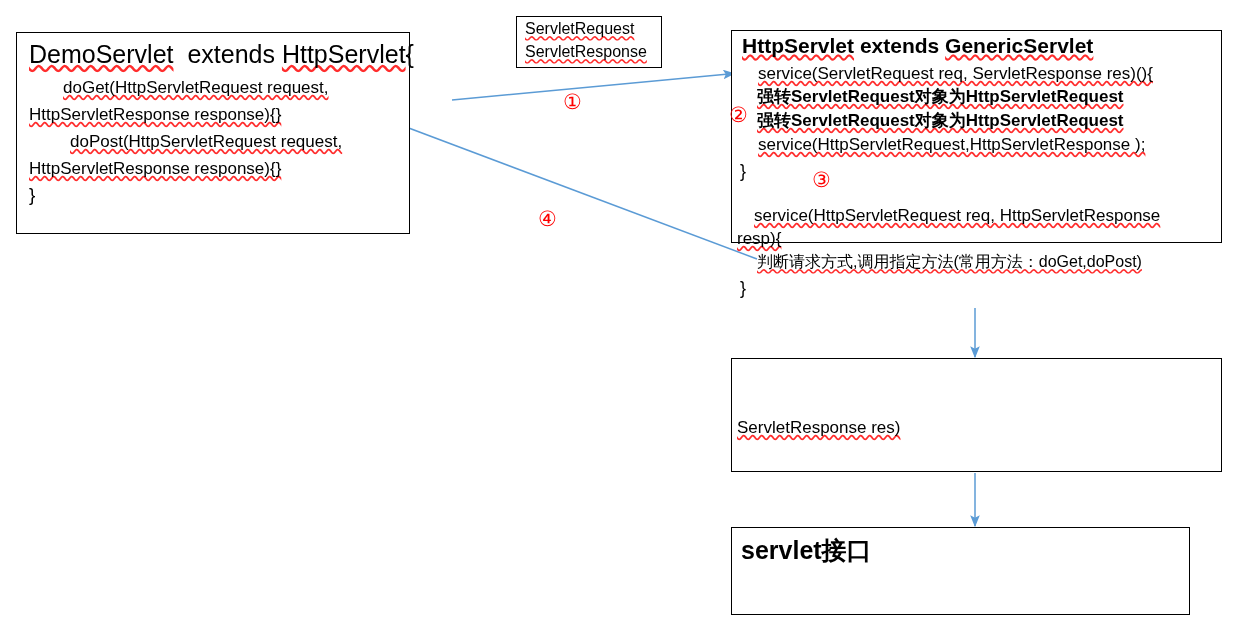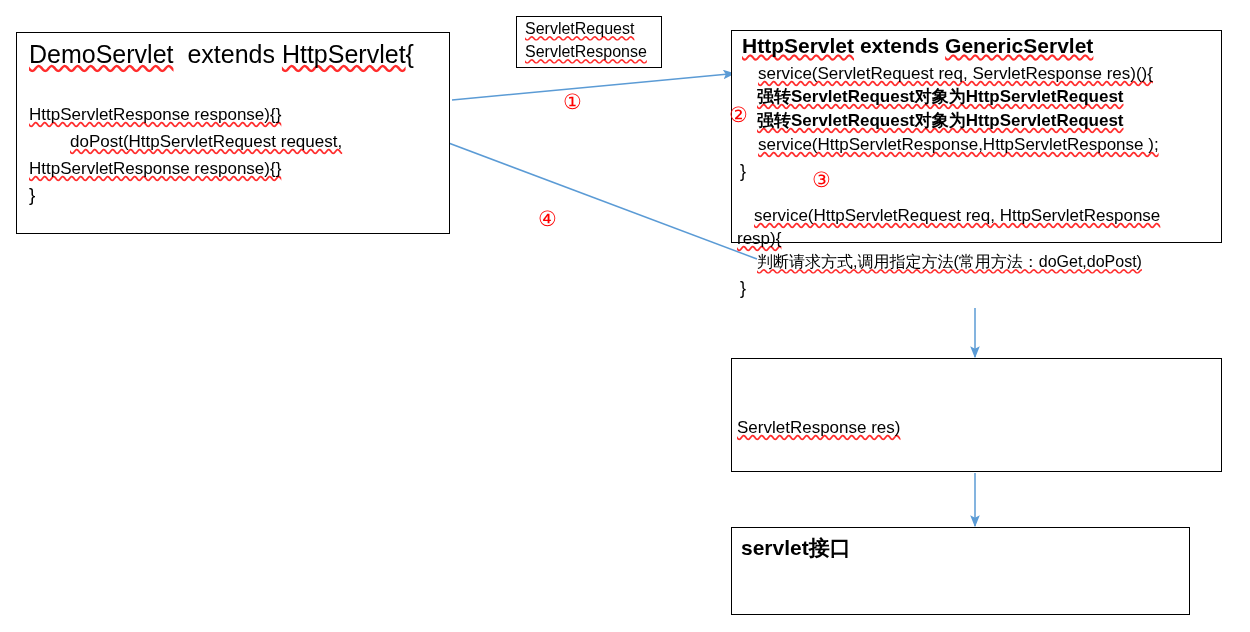--- a/index.html
+++ b/index.html
@@ -22,21 +22,21 @@
     text-underline-offset:1px;
   }
   .b{font-weight:bold;}
 
   
   .circ{
     position:absolute;color:#ff0000;font-family:"Liberation Serif","DejaVu Serif",serif;
     font-size:21px;line-height:1;
   }
 
-  #demo-box{left:16px;top:32px;width:434px;height:202px;}
+  #demo-box{left:16px;top:32px;width:394px;height:202px;}
   #req-res-box{left:516px;top:16px;width:146px;height:52px;border-width:1.3px;}
   #http-box{left:731px;top:30px;width:491px;height:213px;}
   #generic-box{left:731px;top:358px;width:491px;height:114px;}
   #servlet-box{left:731px;top:527px;width:459px;height:88px;}
 </style>
 </head>
 <body>
 
 <div class="canvas">
 
@@ -57,52 +57,53 @@
 
     <line x1="975" y1="308" x2="975" y2="357" stroke="#5b9bd5" stroke-width="1.5" marker-end="url(#ah)"></line>
 
     <line x1="975" y1="473" x2="975" y2="526" stroke="#5b9bd5" stroke-width="1.5" marker-end="url(#ah)"></line>
   </svg>
 
   <div class="box" id="demo-box">
     <div class="ln" style="left:12px;top:8px;font-size:25px;">
       <span class="sq">DemoServlet</span><span>&nbsp;&nbsp;</span><span>extends</span><span>&nbsp;</span><span class="sq">HttpServlet</span><span>{</span>
     </div>
+    <div class="ln sq" style="left:46px;top:46px;font-size:17px;">doGet(HttpServletRequest request,</div>
     <div class="ln sq" style="left:12px;top:73px;font-size:17px;">HttpServletResponse response){}</div>
     <div class="ln sq" style="left:46px;top:100px;font-size:17px;margin-left:7px;">doPost(HttpServletRequest request,</div>
     <div class="ln sq" style="left:12px;top:127px;font-size:17px;">HttpServletResponse response){}</div>
     <div class="ln" style="left:12px;top:152px;font-size:19px;">}</div>
   </div>
 
   <div class="box" id="req-res-box">
     <div class="ln sq" style="left:8px;top:3px;font-size:16px;">ServletRequest</div>
     <div class="ln sq" style="left:8px;top:26px;font-size:16px;">ServletResponse</div>
   </div>
 
   <div class="box" id="http-box">
     <div class="ln b" style="left:10px;top:4px;font-size:21px;">
       <span class="sq">HttpServlet</span><span>&nbsp;</span><span>extends</span><span>&nbsp;</span><span class="sq">GenericServlet</span>
     </div>
     <div class="ln sq" style="left:26px;top:34px;font-size:17px;text-align:center;">service(ServletRequest req, ServletResponse res)(){</div>
     <div class="ln sq b" style="left:25px;top:57px;font-size:17px;">强转ServletRequest对象为HttpServletRequest</div>
     <div class="ln sq b" style="left:25px;top:81px;font-size:17px;">强转ServletRequest对象为HttpServletRequest</div>
-    <div class="ln sq" style="left:26px;top:105px;font-size:17px;">service(HttpServletResponse,HttpServletResponse );</div>
+    <div class="ln sq" style="left:26px;top:105px;font-size:17px;">service(HttpServletRequest,HttpServletResponse );</div>
     <div class="ln" style="left:8px;top:131px;font-size:18px;">}</div>
     <div class="ln sq" style="left:22px;top:176px;font-size:17px;">service(HttpServletRequest req, HttpServletResponse</div>
     <div class="ln sq" style="left:5px;top:199px;font-size:17px;">resp){</div>
     <div class="ln sq" style="left:25px;top:222px;font-size:16px;color:#000000;">判断请求方式,调用指定方法(常用方法：doGet,doPost)</div>
     <div class="ln" style="left:8px;top:248px;font-size:18px;">}</div>
   </div>
 
   <div class="box" id="generic-box">
     <div class="ln sq" style="left:5px;top:60px;font-size:17px;">ServletResponse res)</div>
   </div>
 
   <div class="box" id="servlet-box">
-    <div class="ln b" style="left:9px;top:9px;font-size:21px;">servlet接口</div>
+    <div class="ln b" style="left:9px;top:9px;font-size:25px;">servlet接口</div>
   </div>
 
   <div class="circ" style="left:563px;top:92px;">①</div>
   <div class="circ" style="left:729px;top:105px;">②</div>
   <div class="circ" style="left:812px;top:170px;">③</div>
   <div class="circ" style="left:538px;top:209px;">④</div>
 
 </div>
 
 </body></html>

